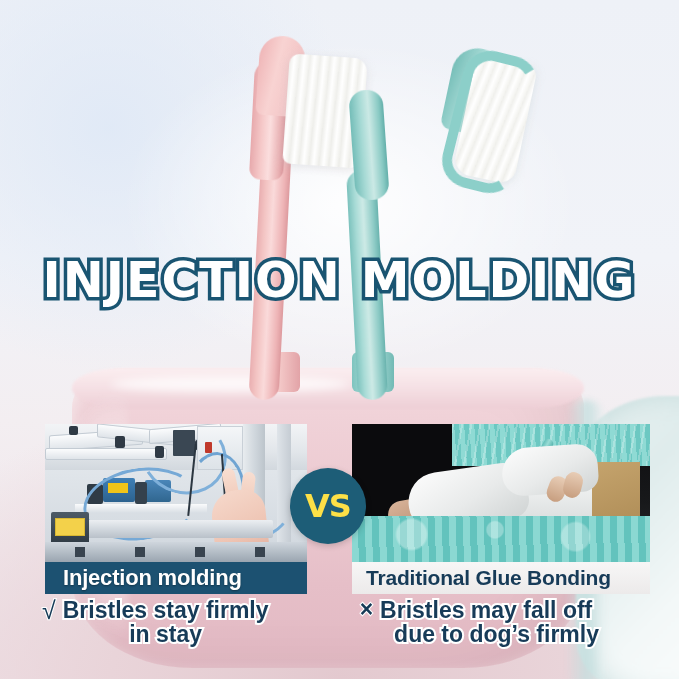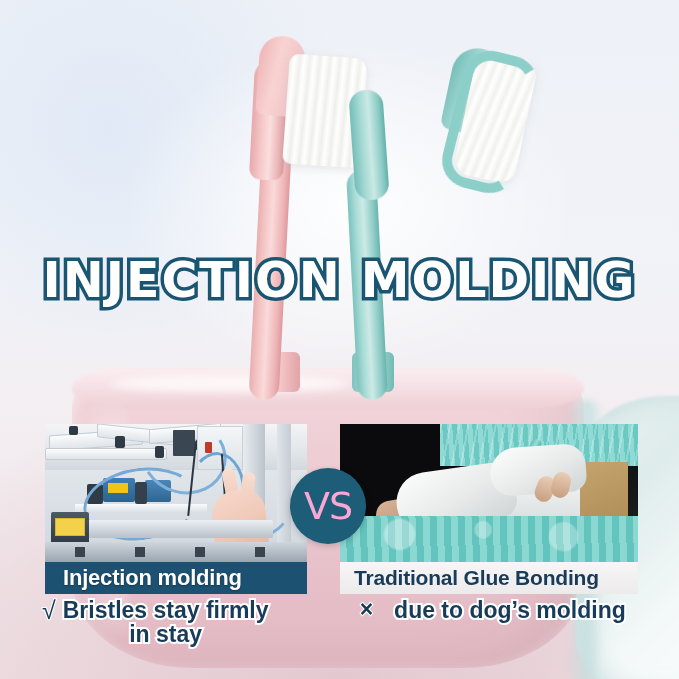--- a/index.html
+++ b/index.html
@@ -111,21 +111,21 @@
     -webkit-text-stroke:7px #1a5572;
     paint-order:stroke fill;
     text-shadow:0 2px 2px rgba(26,85,114,.25);
   }
   .headline .l1{display:block;font-size:49px;}
   .headline .l2{display:block;font-size:49px;margin-top:4px;}
 
   
   .panel{position:absolute;}
   .panel-left{left:45px;top:424px;width:262px;}
-  .panel-right{left:340px;top:424px;width:298px;}
+  .panel-right{left:352px;top:424px;width:298px;}
 
   .photo{position:relative;width:100%;height:138px;overflow:hidden;}
   .photo-left{background:linear-gradient(180deg,#e9edf0 0%,#dfe4e9 40%,#cfd6dd 100%);}
   .photo-right{background:linear-gradient(180deg,#0d0d0f 0%,#17181a 55%,#2a2b2d 100%);}
 
   
   .m-top{position:absolute;left:0;top:0;width:100%;height:46px;
     background:linear-gradient(180deg,#f2f4f6 0%,#e2e6ea 60%,#d2d8de 100%);}
   .m-arm{position:absolute;background:linear-gradient(180deg,#fbfcfd,#dfe4e9);border:1px solid #c3cbd3;border-radius:2px;}
   .m-a1{left:4px;top:8px;width:92px;height:14px;transform:skewY(-4deg);}
@@ -231,21 +231,21 @@
   .mark.x{font-weight:700;font-size:23px;}
   .btext{font-size:23px;font-weight:700;line-height:1.06;color:#173b58;
     -webkit-text-stroke:4px #ffffff;paint-order:stroke fill;}
   .btext .r2{display:block;text-align:center;}
   .bl-right .btext .r2{text-align:left;padding-left:14px;}
 
   
   .vs{position:absolute;left:290px;top:468px;width:76px;height:76px;border-radius:50%;
     background:#1d5d77;display:flex;align-items:center;justify-content:center;
     box-shadow:0 2px 6px rgba(0,0,0,.18);}
-  .vs span{color:#f9a8d4;font-size:38px;font-weight:400;letter-spacing:-1px;
+  .vs span{color:#fde047;font-size:32px;font-weight:700;letter-spacing:-1px;
     font-family:"DejaVu Sans",sans-serif;}
 </style>
 </head>
 <body>
 
 <div class="stage">
 
   <div class="bg-base"></div>
   <div class="bg-blue-wash"></div>
   <div class="bg-white-glow"></div>
@@ -354,18 +354,19 @@
     <div class="bullet bl-left">
       <div class="mark">√</div>
       <div class="btext">
         <span>Bristles stay firmly</span>
         <span class="r2">in stay</span>
       </div>
     </div>
     <div class="bullet bl-right">
       <div class="mark x">×</div>
       <div class="btext">
-        <span class="r2">due to dog’s molding</span>
+        <span>Bristles may fall off</span>
+        <span class="r2">due to dog’s firmly</span>
       </div>
     </div>
   </div>
 
 </div>
 
 </body></html>

